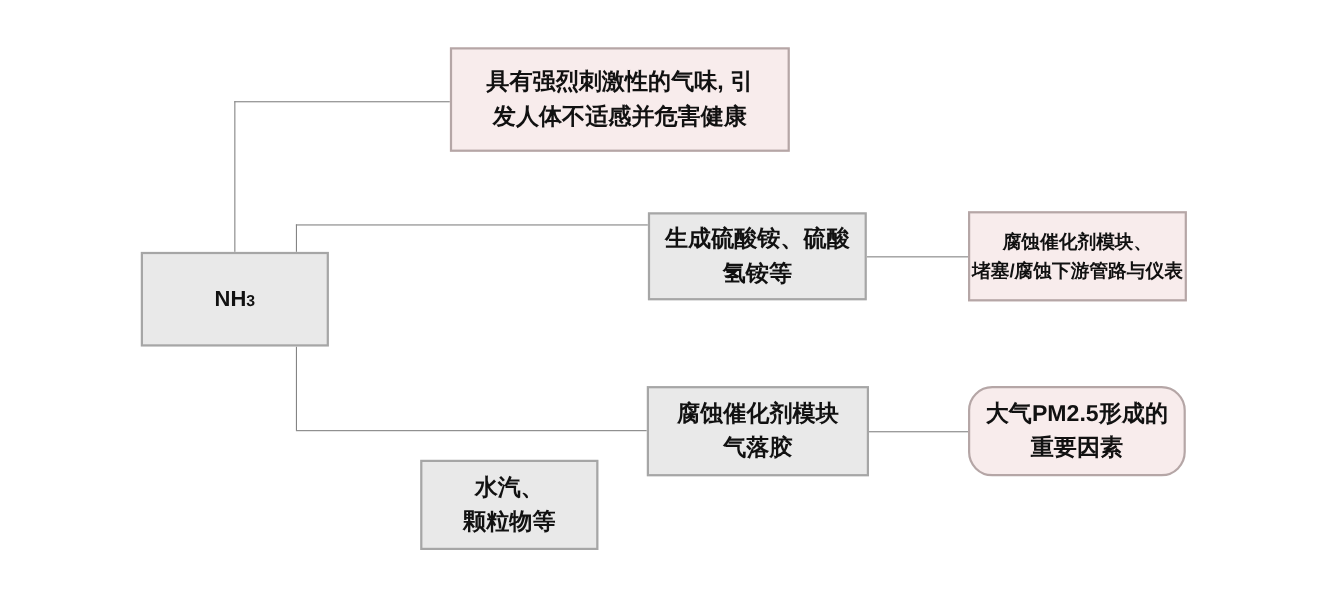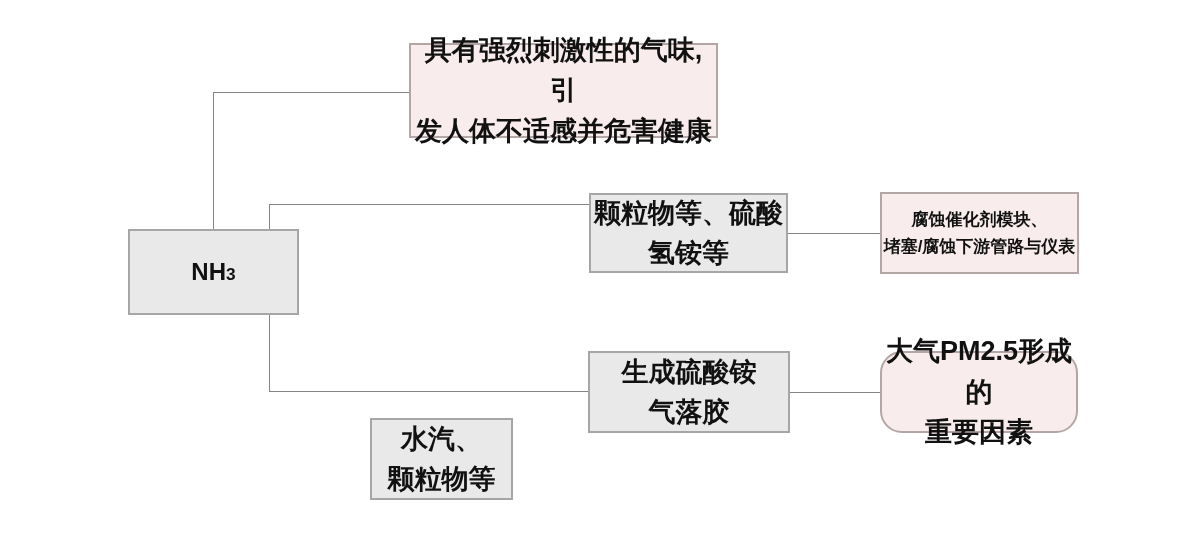--- a/index.html
+++ b/index.html
@@ -29,38 +29,38 @@
     z-index: 2;
   }
   .node.gray {
     background: var(--gray-fill, #e9e9e9);
     border: 2px solid var(--gray-border, #a6a6a6);
   }
   .node.pink {
     background: var(--pink-fill, #f8ecec);
     border: 2px solid var(--pink-border, #b5a6a6);
   }
-  .fs-default { font-size: 27px; }
+  .fs-default { font-size: 21px; }
   .fs-small   { font-size: 17px; line-height: 1.6; }
-  .fs-big     { font-size: 24px; text-align: center; }
+  .fs-big     { font-size: 20px; text-align: center; }
   .chem-digit { font-size: 0.72em; }
   .connector {
     position: absolute;
     background: var(--line, #848484);
     z-index: 1;
   }
   
   #nh3        { left: 128px; top: 229px; width: 171px; height: 86px; }
   #odor       { left: 409px; top:  43px; width: 309px; height: 95px; }
   #so2        { left: 367px; top: 227px; width: 145px; height: 88px; }
   #sulfate    { left: 589px; top: 193px; width: 199px; height: 80px; }
   #corrosion  { left: 880px; top: 192px; width: 199px; height: 82px; }
   #aerosol    { left: 588px; top: 351px; width: 202px; height: 82px; }
   #pm25       { left: 880px; top: 351px; width: 198px; height: 82px; border-radius: 22px; }
-  #moisture   { left: 370px; top: 418px; width: 143px; height: 82px; }
+  #moisture   { left: 382px; top: 418px; width: 162px; height: 82px; }
   
   #c-v1 { left: 213px; top:  92px; width: 1px;   height: 137px; }
   #c-h1 { left: 213px; top:  92px; width: 196px; height: 1px; }
   #c-v2 { left: 269px; top: 204px; width: 1px;   height: 25px; }
   #c-h2 { left: 269px; top: 204px; width: 320px; height: 1px; }
   #c-v3 { left: 269px; top: 315px; width: 1px;   height: 76px; }
   #c-h3 { left: 269px; top: 391px; width: 319px; height: 1px; }
   #c-h4 { left: 788px; top: 233px; width: 92px;  height: 1px; }
   #c-h5 { left: 790px; top: 392px; width: 90px;  height: 1px; }
 </style>
@@ -82,31 +82,31 @@
     <span><span>NH</span><span class="chem-digit">3</span></span>
   </div>
 
   <div class="node pink fs-default" id="odor">
     <span>具有强烈刺激性的气味, 引
 发人体不适感并危害健康</span>
   </div>
 
 
   <div class="node gray fs-default" id="sulfate">
-    <span>颗粒物等、硫酸
+    <span>生成硫酸铵、硫酸
 氢铵等</span>
   </div>
 
   <div class="node pink fs-small" id="corrosion">
     <span>腐蚀催化剂模块、
 堵塞/腐蚀下游管路与仪表</span>
   </div>
 
   <div class="node gray fs-default" id="aerosol">
-    <span>生成硫酸铵
+    <span>腐蚀催化剂模块
 气落胶</span>
   </div>
 
   <div class="node pink fs-default" id="pm25">
     <span>大气PM2.5形成的
 重要因素</span>
   </div>
 
   <div class="node gray fs-default" id="moisture">
     <span>水汽、

